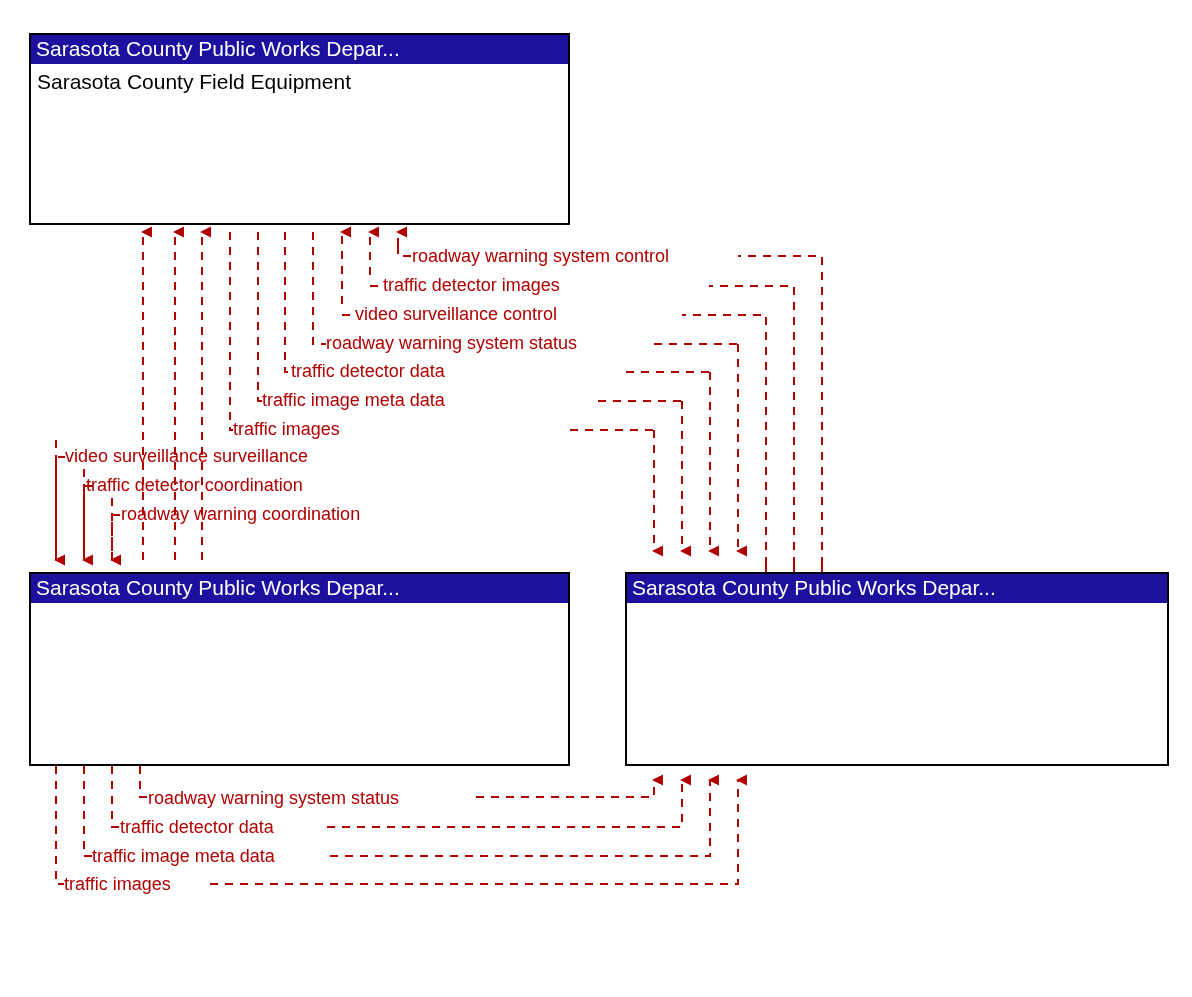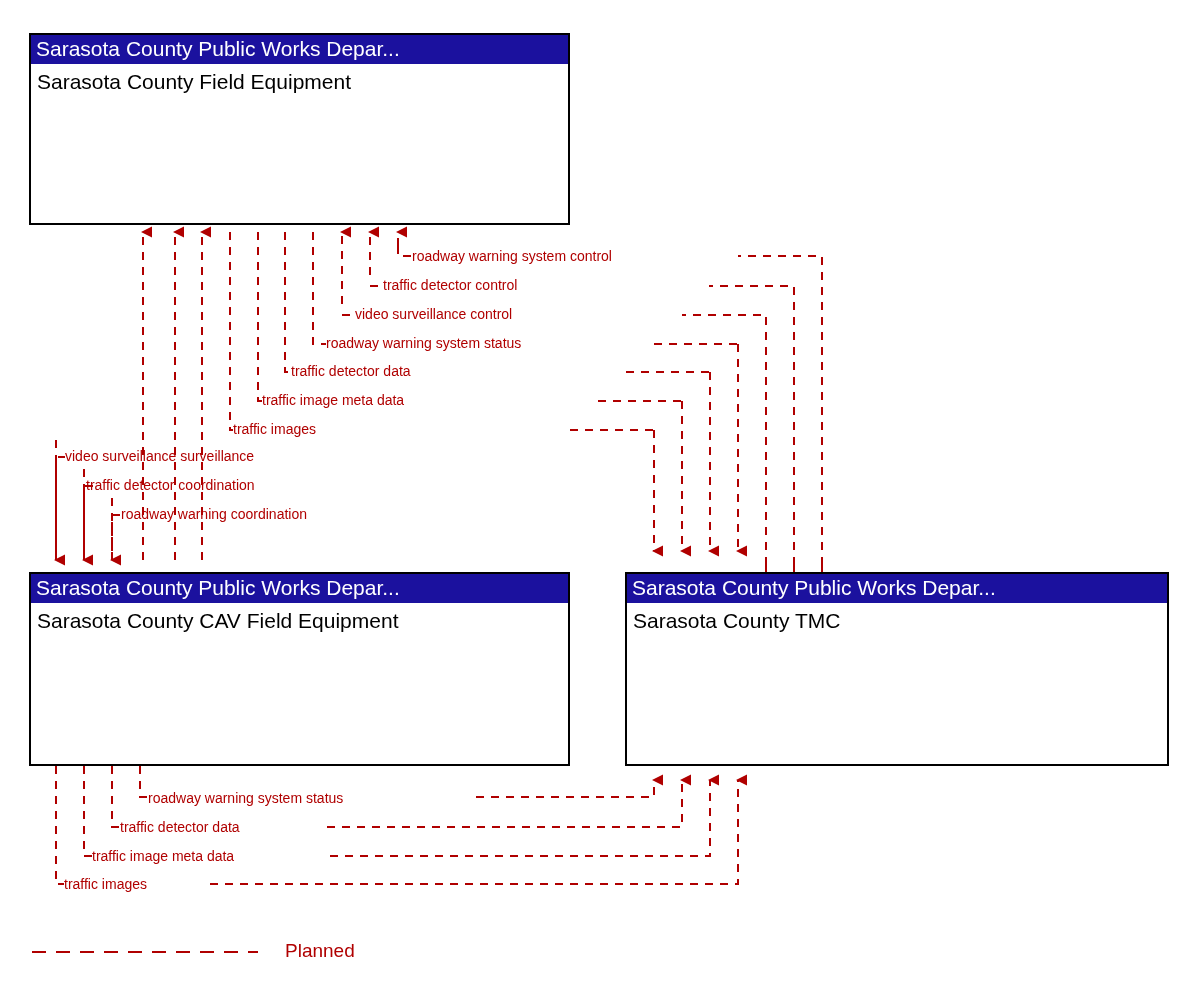--- a/index.html
+++ b/index.html
@@ -22,21 +22,21 @@
 
   #node-field{left:29px;top:33px;width:541px;height:192px;}
   #node-cav  {left:29px;top:572px;width:541px;height:194px;}
   #node-tmc  {left:625px;top:572px;width:544px;height:194px;}
 
   
   #flows{position:absolute;left:0;top:0;width:1192px;height:997px;}
 
   
   .flab{
-    position:absolute;color:#b00000;font-size:14px;line-height:20px;
+    position:absolute;color:#b00000;font-size:18px;line-height:20px;
     white-space:nowrap;font-family:"Liberation Sans",sans-serif;
   }
 
   
   #legend{position:absolute;left:30px;top:938px;width:330px;height:28px;}
   #legend .lgtxt{position:absolute;left:255px;top:2px;color:#b00000;font-size:19px;
                  line-height:22px;white-space:nowrap;}
 </style>
 </head>
 <body>
@@ -113,45 +113,37 @@
     </g>
   </svg>
 
   <div class="node" id="node-field">
     <div class="hdr">Sarasota County Public Works Depar...</div>
     <div class="nm">Sarasota County Field Equipment</div>
   </div>
 
   <div class="node" id="node-cav">
     <div class="hdr">Sarasota County Public Works Depar...</div>
-    <div class="nm">Sarasota County CAV Field Equipment</div>
   </div>
 
   <div class="node" id="node-tmc">
     <div class="hdr">Sarasota County Public Works Depar...</div>
-    <div class="nm">Sarasota County TMC</div>
   </div>
 
   <div class="flab" style="left:412px;top:246px;">roadway warning system control</div>
-  <div class="flab" style="left:383px;top:275px;">traffic detector control</div>
+  <div class="flab" style="left:383px;top:275px;">traffic detector images</div>
   <div class="flab" style="left:355px;top:304px;">video surveillance control</div>
   <div class="flab" style="left:326px;top:333px;">roadway warning system status</div>
   <div class="flab" style="left:291px;top:361px;">traffic detector data</div>
   <div class="flab" style="left:262px;top:390px;">traffic image meta data</div>
   <div class="flab" style="left:233px;top:419px;">traffic images</div>
 
   <div class="flab" style="left:65px;top:446px;">video surveillance surveillance</div>
   <div class="flab" style="left:86px;top:475px;">traffic detector coordination</div>
   <div class="flab" style="left:121px;top:504px;">roadway warning coordination</div>
 
   <div class="flab" style="left:148px;top:788px;">roadway warning system status</div>
   <div class="flab" style="left:120px;top:817px;">traffic detector data</div>
   <div class="flab" style="left:92px;top:846px;">traffic image meta data</div>
   <div class="flab" style="left:64px;top:874px;">traffic images</div>
 
-  <div id="legend">
-    <svg width="260" height="20" style="position:absolute;left:0;top:4px;">
-      <line x1="2" y1="10" x2="228" y2="10" stroke="#b00000" stroke-width="2" stroke-dasharray="14,10"></line>
-    </svg>
-    <div class="lgtxt">Planned</div>
-  </div>
 
 </div>
 
 </body></html>

